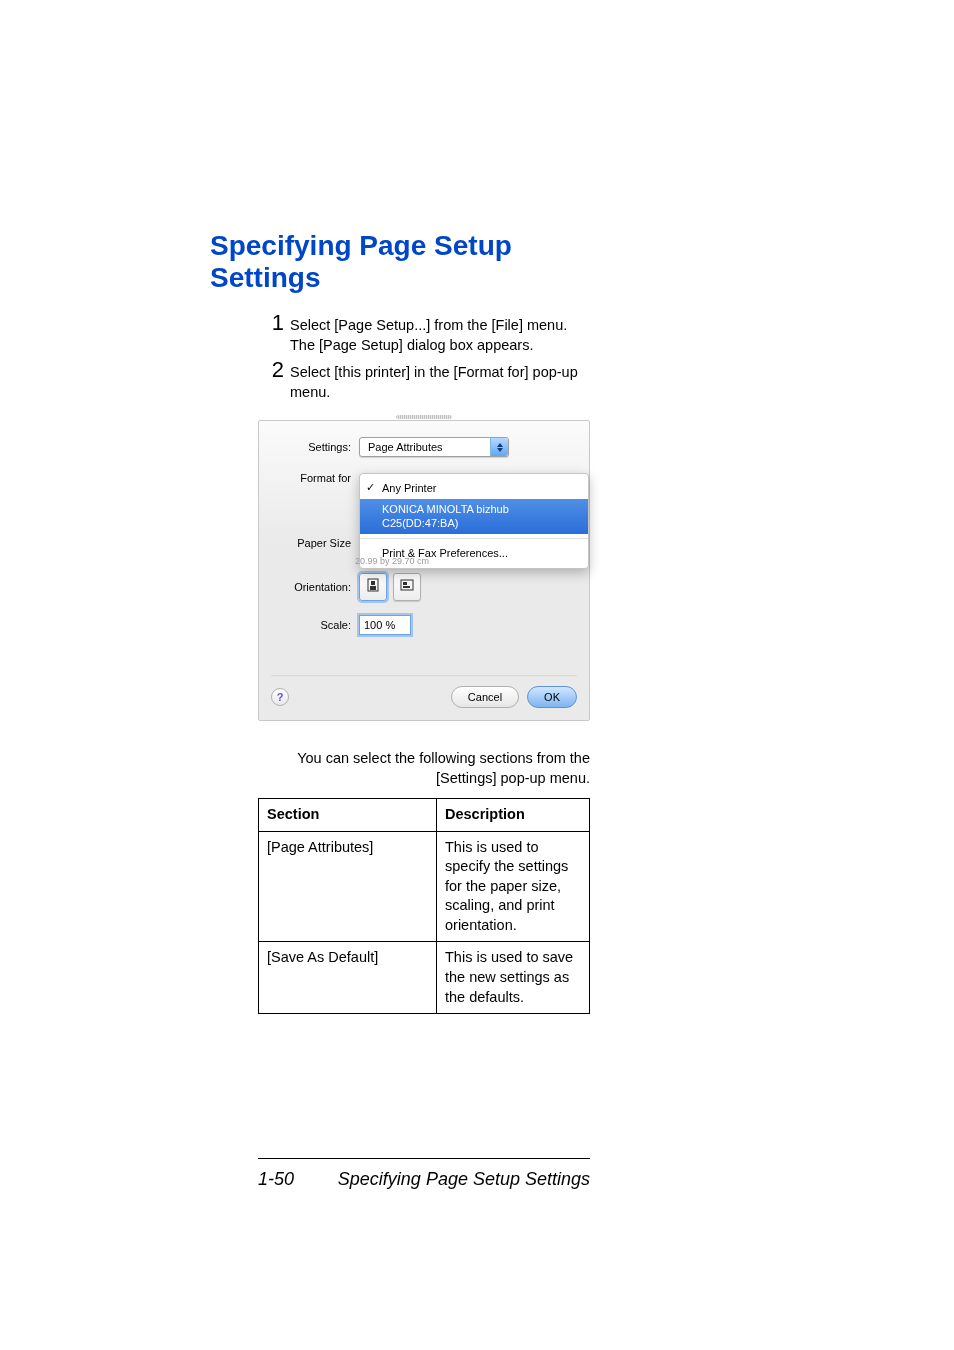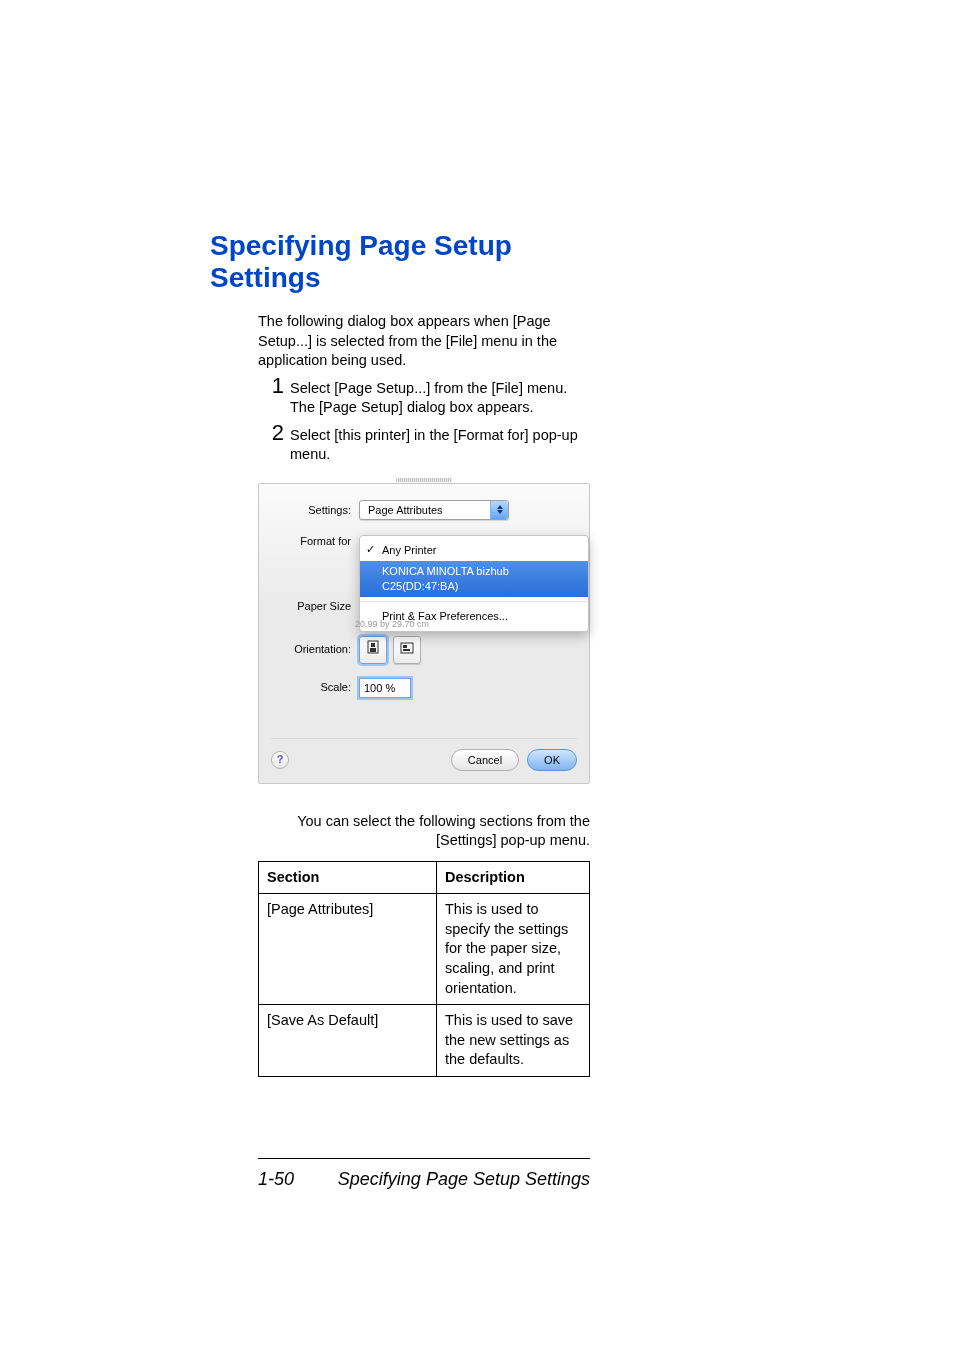--- a/index.html
+++ b/index.html
@@ -218,21 +218,20 @@
 </style>
 </head>
 <body>
 
 <div class="page">
 
   <h1 class="heading">Specifying Page Setup Settings</h1>
 
   <div class="body-block">
 
-    <p class="para">The following dialog box appears when [Page Setup...] is selected from the [File] menu in the application being used.</p>
 
     <div class="steps">
       <div class="step">
         <div class="step-num">1</div>
         <div class="step-text">
           <div>Select [Page Setup...] from the [File] menu.</div>
           <div>The [Page Setup] dialog box appears.</div>
         </div>
       </div>
       <div class="step">

